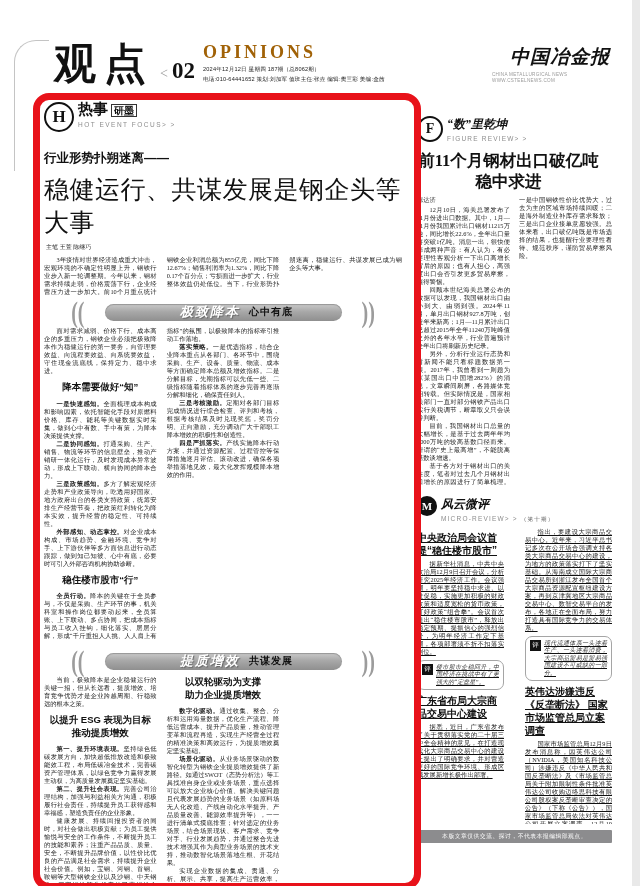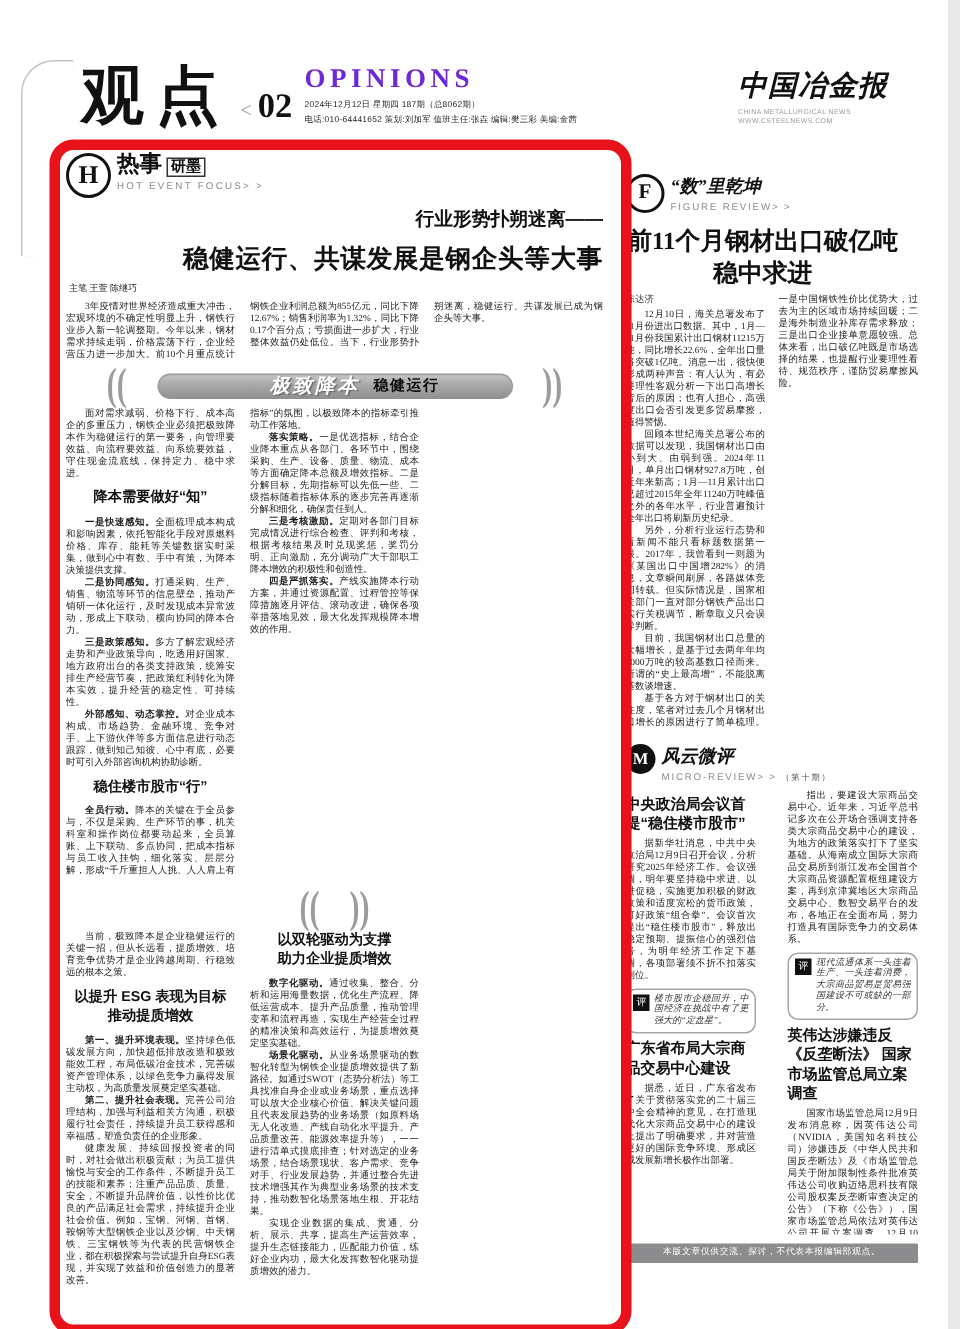--- a/index.html
+++ b/index.html
@@ -8,39 +8,39 @@
   
   .corner{position:absolute;left:14px;top:40px;width:34px;height:130px;
           border-left:1px solid #c4c4c4;border-top:1px solid #c4c4c4;border-top-left-radius:22px;}
   
   .hdr{position:absolute;left:0;top:30px;width:640px;height:62px;}
   .hdr-left{position:absolute;left:54px;top:6px;white-space:nowrap;}
   .pg-title{font-size:42px;font-weight:900;letter-spacing:8px;font-family:"Liberation Serif",serif;}
   .pg-mark{font-size:14px;color:#9a9a9a;margin-left:2px;}
   .pg-num{font-size:23px;font-weight:bold;font-family:"Liberation Serif",serif;}
   .hdr-mid{position:absolute;left:203px;top:12px;width:240px;}
-  .sec-en{font-size:18px;font-weight:bold;letter-spacing:3px;color:#6d28d9;font-family:"Liberation Serif",serif;}
+  .sec-en{font-size:18px;font-weight:bold;letter-spacing:3px;color:#a16207;font-family:"Liberation Serif",serif;}
   .meta{font-size:5.6px;color:#222;margin-top:2.5px;font-family:"Liberation Sans",sans-serif;letter-spacing:.2px;}
   .hdr-right{position:absolute;right:30px;top:14px;text-align:left;width:118px;}
-  .brand{font-size:19px;font-weight:900;font-style:italic;letter-spacing:1px;font-family:Liberation Sans, sans-serif;}
+  .brand{font-size:19px;font-weight:900;font-style:italic;letter-spacing:1px;font-family:Liberation Sans, sans-serif;text-align:right;}
   .brand-sub{font-size:4.6px;color:#9a9a9a;margin-top:1.5px;font-family:"Liberation Sans",sans-serif;letter-spacing:.3px;}
   
   .red-box{position:absolute;left:33px;top:93px;width:374px;height:783px;
            border:7px solid #e8121a;border-radius:16px;pointer-events:none;z-index:9;}
   
   .article{position:absolute;left:44px;top:100px;width:358px;}
   .ae-logo{display:flex;align-items:flex-start;gap:4px;height:34px;}
   .h-ic{display:inline-flex;align-items:center;justify-content:center;width:26px;height:26px;
         border:2.5px solid #111;border-radius:50%;font-size:17px;font-weight:900;
         font-family:"Liberation Serif",serif;margin-top:2px;}
   .ae-cn .big{font-size:15px;font-weight:900;font-family:"Liberation Serif",serif;}
   .ae-cn .small{font-size:10px;font-weight:bold;margin-left:3px;border:0.8px solid #333;padding:0 2px;}
   .ae-en{font-size:6.5px;color:#8d8d8d;letter-spacing:1.5px;font-family:"Liberation Sans",sans-serif;margin-top:2px;}
-  .kicker{text-align:right;font-size:12.5px;font-weight:bold;font-family:"Liberation Sans",sans-serif;margin-top:4px;}
-  .headline{text-align:right;font-size:17px;font-weight:700;letter-spacing:.5px;margin:6px 0 4px 0;
+  .kicker{text-align:left;font-size:12.5px;font-weight:bold;font-family:"Liberation Sans",sans-serif;margin-top:16px;}
+  .headline{text-align:left;font-size:25px;font-weight:400;letter-spacing:.5px;margin:6px 0 4px 0;
             font-family:"Liberation Serif",serif;}
   .byline{font-size:6px;color:#222;font-family:"Liberation Sans",sans-serif;margin:2px 0 4px 2px;}
   .cols3{column-gap:10px;column-count:3;column-fill:auto;overflow:hidden;}
   .intro{height:40px;}
   .blockA{height:318px;margin-top:5px;}
   .blockB{height:248px;margin-top:5px;}
   .para{font-size:6.3px;line-height:8px;text-align:justify;text-indent:12.6px;margin:0;color:#1b1b1b;}
   .para b{font-family:"Liberation Sans",sans-serif;}
   .para.byl{text-indent:0;font-family:"Liberation Sans",sans-serif;color:#333;margin-bottom:2px;}
   .colhead{font-size:9.5px;line-height:12.5px;font-weight:bold;text-align:center;
@@ -60,21 +60,21 @@
         border-radius:50%;font-size:14px;font-weight:900;font-family:"Liberation Serif",serif;}
   .m-ic{display:inline-flex;align-items:center;justify-content:center;width:20px;height:20px;background:#111;color:#fff;
         border-radius:50%;font-size:11px;font-weight:900;font-family:"Liberation Serif",serif;}
   .lg-cn{font-size:12px;font-weight:900;font-style:italic;font-family:"Liberation Serif",serif;}
   .lg-en{font-size:6.5px;color:#8d8d8d;letter-spacing:1.2px;font-family:"Liberation Sans",sans-serif;margin-top:1.5px;}
   .lg-issue{font-size:5.5px;color:#555;margin-left:3px;font-family:"Liberation Sans",sans-serif;}
   .fr-head{text-align:center;font-size:16.5px;line-height:21px;font-weight:900;margin:8px 12px 4px 0;
            font-family:"Liberation Serif",serif;}
   .cols2{column-count:2;column-gap:9px;column-fill:auto;overflow:hidden;height:292px;}
   .mr-logo{margin-top:8px;}
-  .mr-cols{display:flex;gap:21px;margin-top:5px;height:296px;overflow:hidden;}
+  .mr-cols{display:flex;gap:21px;margin-top:5px;height:296px;overflow:hidden;text-decoration:underline;}
   .mr-col{width:93px;}
   .mr-col h3{font-size:10px;line-height:13px;font-weight:bold;font-family:"Liberation Sans",sans-serif;
              margin:3px 0 3px 0;text-align:left;}
   .cbox{display:flex;gap:3px;align-items:flex-start;border:0.8px solid #a5a5a5;border-radius:7px;
         padding:3px 4px;margin:4px 0;}
   .stamp{flex:0 0 auto;width:11px;height:11px;background:#111;color:#fff;font-size:6.5px;display:inline-flex;
          align-items:center;justify-content:center;font-family:"Liberation Sans",sans-serif;}
   .ctext{font-size:6px;line-height:7.5px;color:#333;font-style:italic;font-family:"Liberation Serif",serif;text-align:justify;}
   .foot-bar{margin-top:6px;height:13px;background:#8c8c8e;color:#fff;font-size:5.8px;line-height:13px;
             text-align:center;font-family:"Liberation Sans",sans-serif;letter-spacing:.5px;border-radius:1px;}
@@ -121,41 +121,45 @@
     <div class="byline">主笔 王萱 陈继巧</div>
 
     <div class="cols3 intro">
         <p class="para">3年疫情对世界经济造成重大冲击，宏观环境的不确定性明显上升，钢铁行业步入新一轮调整期。今年以来，钢材需求持续走弱，价格震荡下行，企业经营压力进一步加大。前10个月重点统计钢铁企业利润总额为855亿元，同比下降12.67%；销售利润率为1.32%，同比下降0.17个百分点；亏损面进一步扩大，行业整体效益仍处低位。当下，行业形势扑朔迷离，稳健运行、共谋发展已成为钢企头等大事。</p>
       </div>
 
     <div class="barrow">
       <span class="deco">((</span>
       <div class="secbar">
         <span class="script">极致降本</span>
-        <span class="plain">稳健运行</span>
+        <span class="plain">心中有底</span>
       </div>
       <span class="deco">))</span>
     </div>
 
     <div class="cols3 blockA">
         <p class="para">面对需求减弱、价格下行、成本高企的多重压力，钢铁企业必须把极致降本作为稳健运行的第一要务，向管理要效益、向流程要效益、向系统要效益，守住现金流底线，保持定力、稳中求进。</p>
         <div class="colhead">降本需要做好“知”</div>
         <p class="para"><b>一是快速感知。</b>全面梳理成本构成和影响因素，依托智能化手段对原燃料价格、库存、能耗等关键数据实时采集，做到心中有数、手中有策，为降本决策提供支撑。</p>
         <p class="para"><b>二是协同感知。</b>打通采购、生产、销售、物流等环节的信息壁垒，推动产销研一体化运行，及时发现成本异常波动，形成上下联动、横向协同的降本合力。</p>
         <p class="para"><b>三是政策感知。</b>多方了解宏观经济走势和产业政策导向，吃透用好国家、地方政府出台的各类支持政策，统筹安排生产经营节奏，把政策红利转化为降本实效，提升经营的稳定性、可持续性。</p>
         <p class="para"><b>外部感知、动态掌控。</b>对企业成本构成、市场趋势、金融环境、竞争对手、上下游伙伴等多方面信息进行动态跟踪，做到知己知彼、心中有底，必要时可引入外部咨询机构协助诊断。</p>
         <div class="colhead">稳住楼市股市“行”</div>
         <p class="para"><b>全员行动。</b>降本的关键在于全员参与，不仅是采购、生产环节的事，机关科室和操作岗位都要动起来，全员算账、上下联动、多点协同，把成本指标与员工收入挂钩，细化落实、层层分解，形成“千斤重担人人挑、人人肩上有指标”的氛围，以极致降本的指标牵引推动工作落地。</p>
         <p class="para"><b>落实策略。</b>一是优选指标，结合企业降本重点从各部门、各环节中，围绕采购、生产、设备、质量、物流、成本等方面确定降本总额及增效指标。二是分解目标，先期指标可以先低一些、二级指标随着指标体系的逐步完善再逐渐分解和细化，确保责任到人。</p>
         <p class="para"><b>三是考核激励。</b>定期对各部门目标完成情况进行综合检查、评判和考核，根据考核结果及时兑现奖惩，奖罚分明、正向激励，充分调动广大干部职工降本增效的积极性和创造性。</p>
         <p class="para"><b>四是严抓落实。</b>产线实施降本行动方案，并通过资源配置、过程管控等保障措施逐月评估、滚动改进，确保各项举措落地见效，最大化发挥规模降本增效的作用。</p>
       </div>
 
     <div class="barrow">
       <span class="deco">((</span>
+      <div class="secbar">
+        <span class="script">提质增效</span>
+        <span class="plain">共谋发展</span>
+      </div>
       <span class="deco">))</span>
     </div>
 
     <div class="cols3 blockB">
         <p class="para">当前，极致降本是企业稳健运行的关键一招，但从长远看，提质增效、培育竞争优势才是企业跨越周期、行稳致远的根本之策。</p>
         <div class="colhead">以提升 ESG 表现为目标<br>推动提质增效</div>
         <p class="para"><b>第一、提升环境表现。</b>坚持绿色低碳发展方向，加快超低排放改造和极致能效工程，布局低碳冶金技术，完善碳资产管理体系，以绿色竞争力赢得发展主动权，为高质量发展奠定坚实基础。</p>
         <p class="para"><b>第二、提升社会表现。</b>完善公司治理结构，加强与利益相关方沟通，积极履行社会责任，持续提升员工获得感和幸福感，塑造负责任的企业形象。</p>
         <p class="para">健康发展、持续回报投资者的同时，对社会做出积极贡献；为员工提供愉悦与安全的工作条件，不断提升员工的技能和素养；注重产品品质、质量、安全，不断提升品牌价值，以性价比优良的产品满足社会需求，持续提升企业社会价值。例如，宝钢、河钢、首钢、鞍钢等大型钢铁企业以及沙钢、中天钢铁、三宝钢铁等为代表的民营钢铁企业，都在积极探索与尝试提升自身ESG表现，并实现了效益和价值创造力的显著改善。</p>
         <div class="colhead">以双轮驱动为支撑<br>助力企业提质增效</div>

